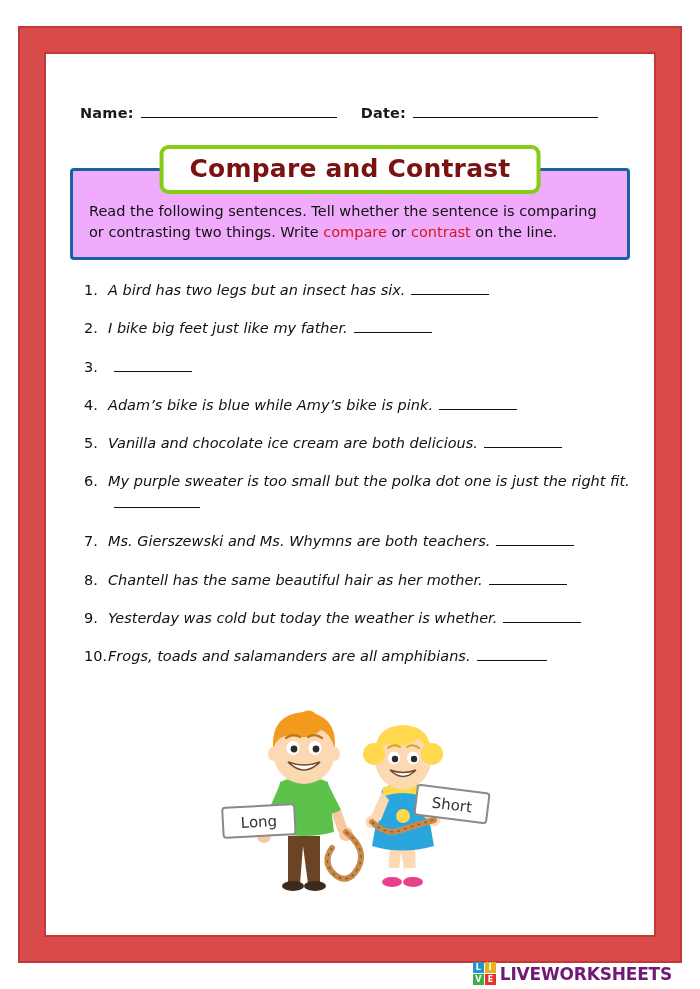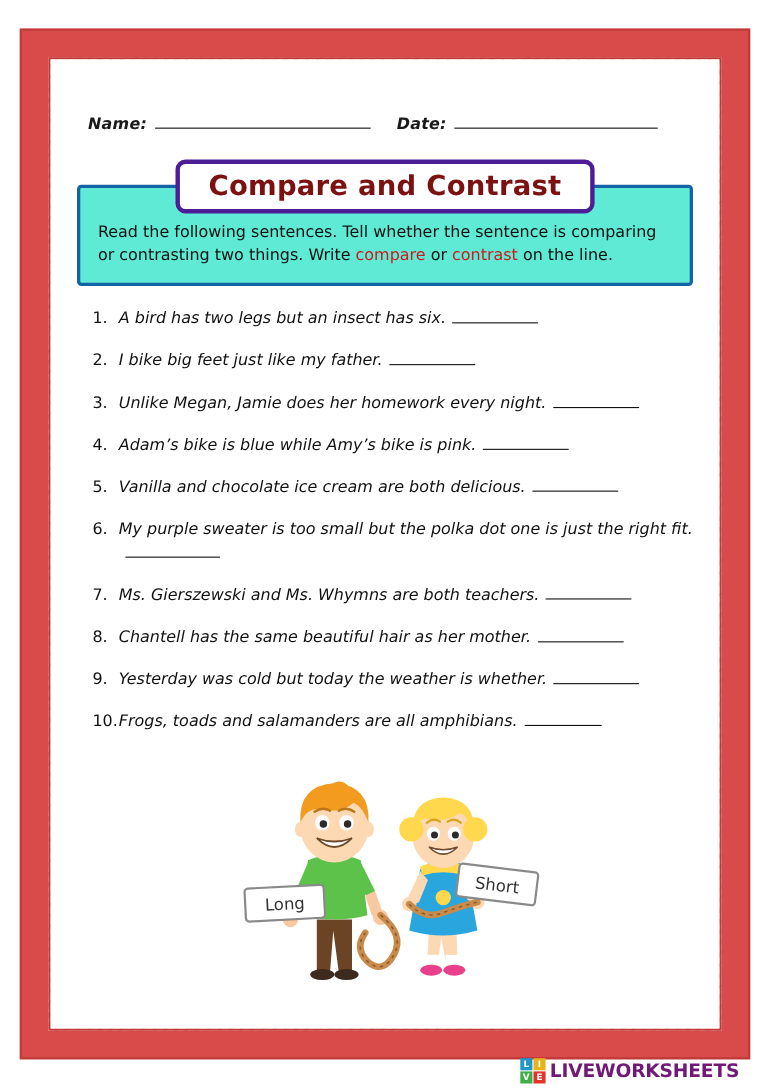--- a/index.html
+++ b/index.html
@@ -87,21 +87,20 @@
   .namedate {
     display: flex;
     align-items: baseline;
     font-size: 14.5px;
     color: #1a1a1a;
     margin: 4px 0 0 10px;
   }
   .namedate .label {
     font-weight: bold;
     letter-spacing: .2px;
-    font-style: italic;
   }
   .rule {
     border-bottom: 1.6px solid #111;
     height: 1px;
     margin: 0 0 3px 7px;
   }
   .rule.name { width: 196px; }
   .rule.date { width: 185px; }
   .namedate .date-label { margin-left: 24px; font-weight: bold; margin-top: 25px; }
 
@@ -110,21 +109,21 @@
     position: relative;
     margin-top: 24px;
     height: 46px;
   }
   .title-box {
     position: absolute;
     left: 50%;
     transform: translateX(-50%);
     top: 0;
     background: #ffffff;
-    border: 4px solid #4c1d95;
+    border: 4px solid #84cc16;
     border-radius: 9px;
     padding: 5px 26px 7px 26px;
     z-index: 3;
   }
   .title-text {
     font-family: "DejaVu Sans", sans-serif;
     font-weight: bold;
     font-size: 25px;
     color: #7b1111;
     letter-spacing: .2px;
@@ -132,21 +131,21 @@
   }
 
   
   .instr-box {
     position: relative;
     margin-top: -23px;
     border: 3.5px solid #1464a5;
     border-radius: 4px;
     padding: 30px 16px 14px 16px;
     box-sizing: border-box;
-    background: #5eead4;
+    background: #f0abfc;
   }
   .instr-text {
     font-size: 14.5px;
     line-height: 1.45;
     color: #111;
   }
   .kw-compare { color: #d11a1a; }
   .kw-contrast { color: #d11a1a; }
 
   
@@ -270,21 +269,21 @@
         <span class="q-body"><span class="q-text">A bird has two legs but an insect has six.</span><span class="answer-line w78"></span></span>
       </div>
 
       <div class="q-row">
         <span class="q-num">2.</span>
         <span class="q-body"><span class="q-text">I bike big feet just like my father.</span><span class="answer-line w78"></span></span>
       </div>
 
       <div class="q-row">
         <span class="q-num">3.</span>
-        <span class="q-body"><span class="q-text">Unlike Megan, Jamie does her homework every night.</span><span class="answer-line w78"></span></span>
+        <span class="q-body"><span class="answer-line w78"></span></span>
       </div>
 
       <div class="q-row">
         <span class="q-num">4.</span>
         <span class="q-body"><span class="q-text">Adam’s bike is blue while Amy’s bike is pink.</span><span class="answer-line w78"></span></span>
       </div>
 
       <div class="q-row">
         <span class="q-num">5.</span>
         <span class="q-body"><span class="q-text">Vanilla and chocolate ice cream are both delicious.</span><span class="answer-line w78"></span></span>

